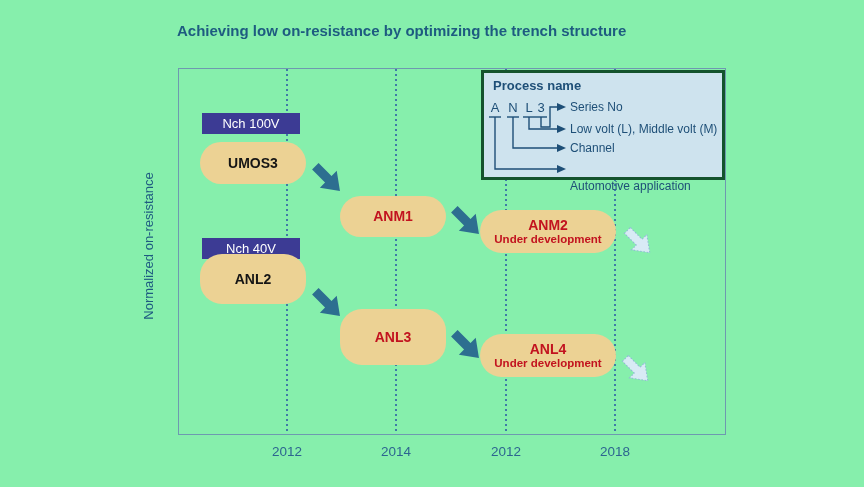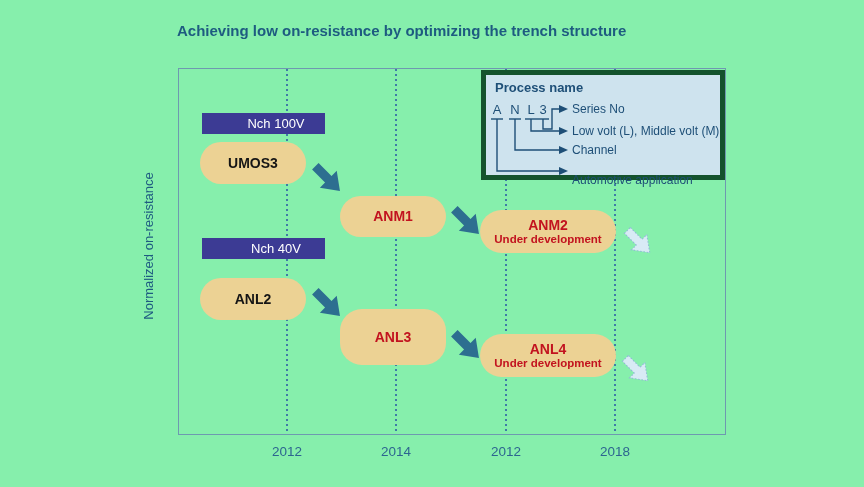--- a/index.html
+++ b/index.html
@@ -13,46 +13,46 @@
 
   .plot{position:absolute;left:178px;top:68px;width:546px;height:365px;border:1px solid #6e99b0;}
   .grid{position:absolute;top:0;bottom:0;width:2px;
         background:repeating-linear-gradient(to bottom,#3f7ba6 0 2px,transparent 2px 5px);}
   .g1{left:107px}.g2{left:216px}.g3{left:326px}.g4{left:435px}
 
   .xtick{position:absolute;top:444px;width:60px;text-align:center;font-size:13.5px;color:#2d6590;}
   .t1{left:257px}.t2{left:366px}.t3{left:476px}.t4{left:585px}
 
   .vbox{position:absolute;width:98px;height:21px;background:#3c3b94;color:#ffffff;font-size:13px;
-        display:flex;align-items:center;justify-content:center;padding-left:25px;}
+        display:flex;align-items:center;justify-content:center;}
   .v100{left:202px;top:113px}.v40{left:202px;top:238px}
 
   .pill{position:absolute;background:#ecd294;border-radius:22px;display:flex;flex-direction:column;
         align-items:center;justify-content:center;text-align:center;}
   .p-umos3{left:200px;top:142px;width:106px;height:42px}
   .p-anm1{left:340px;top:196px;width:106px;height:41px}
   .p-anm2{left:480px;top:210px;width:136px;height:43px}
-  .p-anl2{left:200px;top:278px;width:106px;height:42px}
+  .p-anl2{left:200px;top:254px;width:106px;height:50px}
   .p-anl3{left:340px;top:309px;width:106px;height:56px}
   .p-anl4{left:480px;top:334px;width:136px;height:43px}
   .pl{font-size:14px;font-weight:700;color:#151515;line-height:15px;}
   .red .pl{color:#c2131f;}
   .status{font-size:11.5px;font-weight:700;color:#c2131f;line-height:13px;}
 
   .arrow{position:absolute;overflow:visible;}
   .a1{left:305px;top:156px}.a2{left:444px;top:199px}.a3{left:305px;top:281px}.a4{left:444px;top:323px}
   .f1{left:618px;top:221px}.f2{left:616px;top:349px}
 
   .legend{position:absolute;left:481px;top:70px;width:244px;height:110px;background:#cee3ee;
-          border:5px solid #14532d;box-sizing:border-box;}
+          border:3px solid #14532d;box-sizing:border-box;}
   .legend-title{position:absolute;left:9px;top:5px;font-size:13px;font-weight:700;color:#1e4f77;}
   .letter{position:absolute;top:27px;width:14px;text-align:center;font-size:13px;color:#1e4f77;}
   .l0{left:4px}.l1{left:22px}.l2{left:38px}.l3{left:50px}
   .entry{position:absolute;left:86px;font-size:12px;color:#1e4f77;white-space:nowrap;line-height:14px;}
-  .e0{top:27px}.e1{top:49px}.e2{top:68px}.e3{top:98px}
+  .e0{top:27px}.e1{top:49px}.e2{top:68px}.e3{top:106px}
   .lsvg{position:absolute;left:0;top:0;}
 </style>
 </head>
 <body>
 
 <div class="stage">
 
   <div class="title">Achieving low on-resistance by optimizing the trench structure</div>
 
   <div class="ylabel">Normalized on-resistance</div>

